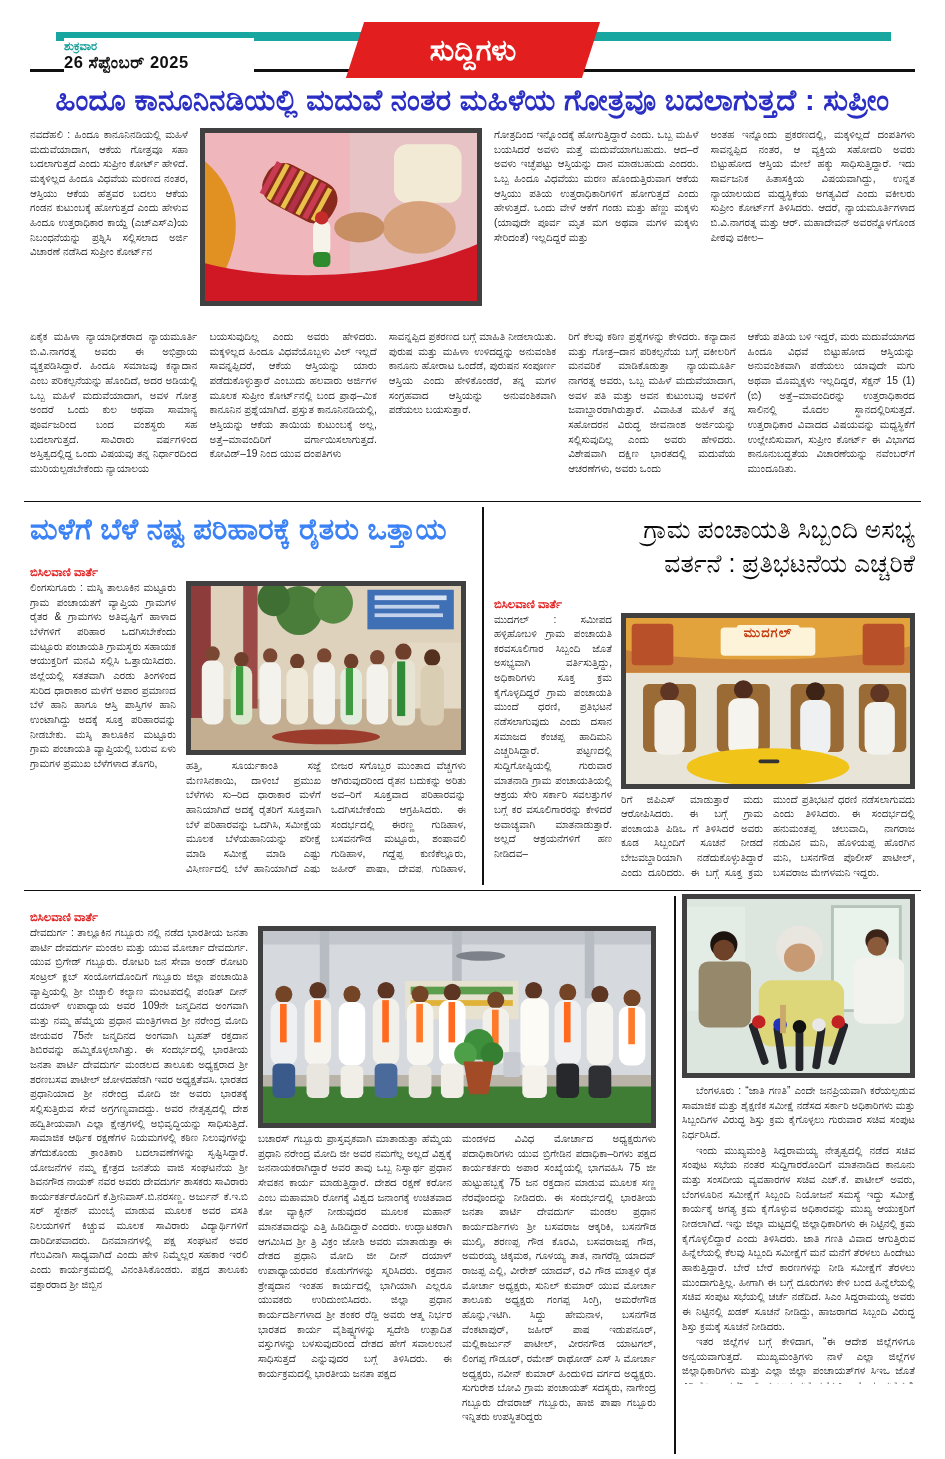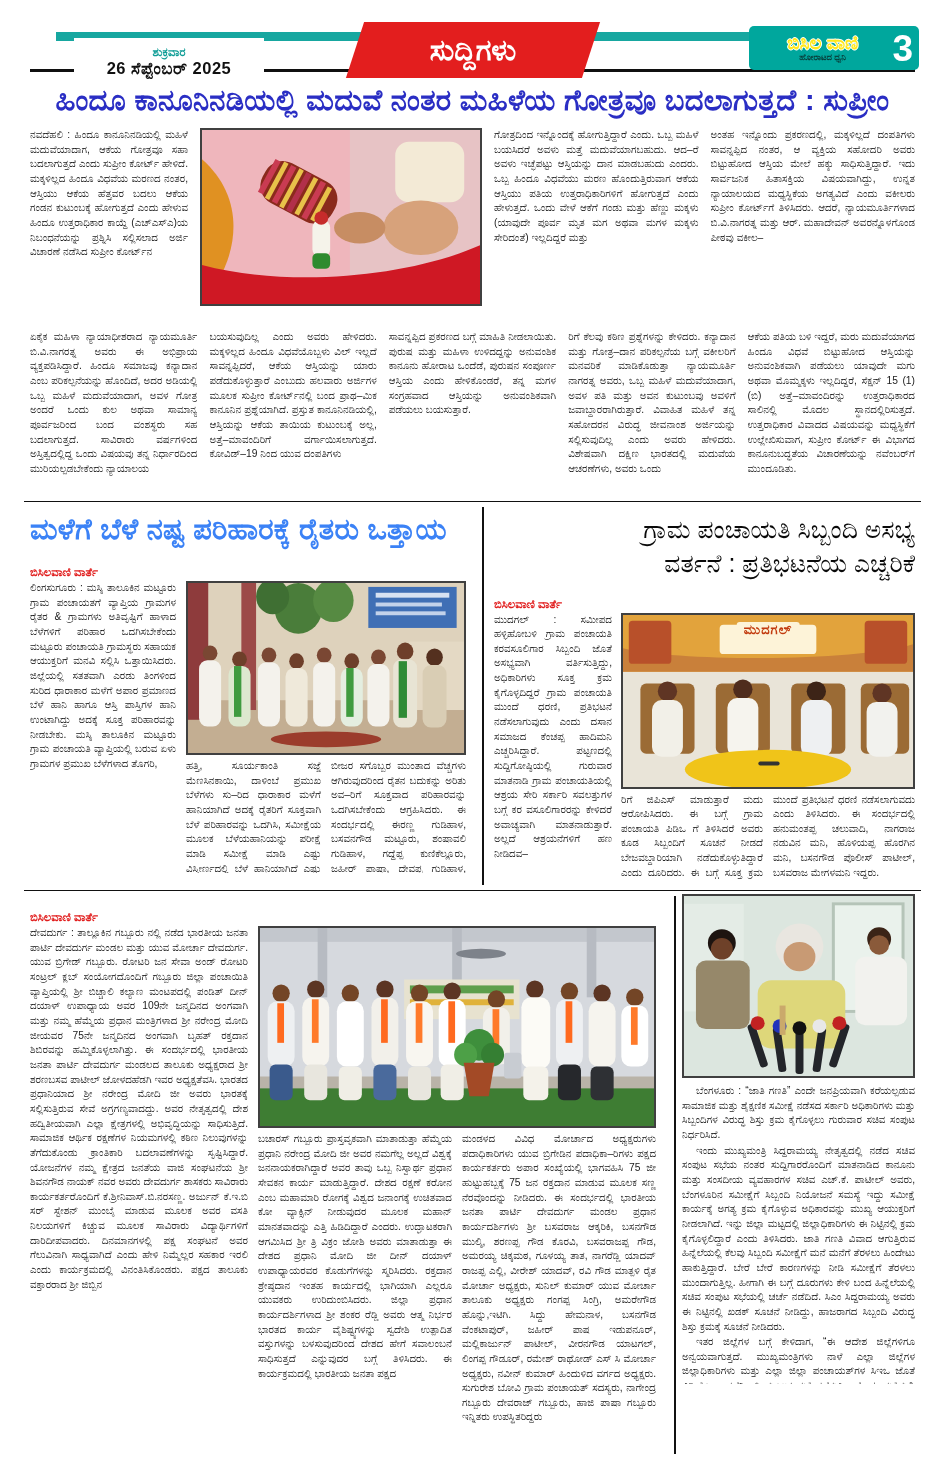--- a/index.html
+++ b/index.html
@@ -7,37 +7,37 @@
   body{
     background:#ffffff;
     font-family:"Liberation Sans","DejaVu Sans",sans-serif;
     color:#141414;overflow:hidden;position:relative;
   }
   .page{position:absolute;inset:0;padding:26px 30px 0 30px}
 
   
   .masthead{position:relative;height:46px;border-bottom:3px solid #101010}
   .teal-bar{position:absolute;left:26px;right:24px;top:6px;height:9px;background:#17a7a0}
-  .mast-date{position:absolute;left:44px;top:12px;width:190px;text-align:center;background:#fff;padding-top:8px}
+  .mast-date{position:absolute;left:34px;top:12px;width:190px;background:#fff;padding-top:2px}
   .mast-day{color:#0f9d96;font-weight:bold;font-size:11.5px}
   .mast-dt{font-size:16.5px;font-weight:bold;letter-spacing:.5px;color:#111}
   .section-flag{position:absolute;left:50%;top:-4px;width:236px;height:56px;transform:translateX(-50%) skewX(-18deg);background:#e31e1e;z-index:3}
   .section-flag span{display:block;transform:skewX(18deg);color:#fff;font-weight:bold;font-size:29px;text-align:center;line-height:56px}
   .logo-box{position:absolute;right:-4px;top:0;width:170px;height:44px;background:#00a79d;border-radius:5px;display:flex;align-items:center;z-index:3;padding:2px 6px}
   .logo-main{flex:1;text-align:center}
   .logo-name{color:#ffe81a;font-weight:bold;font-size:18.5px;line-height:1.05;
     text-shadow:-1px 0 #fff,1px 0 #fff,0 -1px #fff,0 1px #fff}
   .logo-tag{color:#073f3c;font-weight:bold;font-size:8.5px}
   .logo-page{color:#fff;font-weight:bold;font-size:37px;line-height:1;padding-left:2px}
 
   
   .newsp{font-size:10.25px;line-height:1.43;text-align:justify;color:#1a1a1a;word-break:break-word}
   .byline{color:#e11d1d;font-weight:bold;font-size:11.5px;margin:17px 0 2px}
   .hrule{border:none;border-top:1.5px solid #111;margin:3px -6px}
-  figure{position:relative;overflow:hidden;background:#ddd;border:2px solid #404040}
+  figure{position:relative;overflow:hidden;background:#ddd;border:5px solid #404040}
   figure svg{display:block;width:100%;height:100%}
 
   
   .main-headline{font-size:29px;font-weight:bold;color:#2a2ec4;text-align:center;padding:12px 0 10px;letter-spacing:.3px}
   .top-grid{display:grid;grid-template-columns:158px 282px 1fr 1fr;gap:0 12px;height:180px;overflow:hidden}
   .photo-wedding{height:178px}
   .five-cols{display:grid;grid-template-columns:repeat(5,1fr);gap:0 12px;height:168px;overflow:hidden;margin-top:22px}
   .fcol{overflow:hidden}
 
   
@@ -76,27 +76,20 @@
 <div class="page">
 
   <header class="masthead">
     <div class="teal-bar"></div>
     <div class="mast-date">
       <div class="mast-day">ಶುಕ್ರವಾರ</div>
       <div class="mast-dt">26 ಸೆಪ್ಟೆಂಬರ್ 2025</div>
     </div>
     <div class="section-flag">
       <span>ಸುದ್ದಿಗಳು</span>
-    </div>
-    <div class="logo-box">
-      <div class="logo-main">
-        <div class="logo-name">ಬಿಸಿಲ ವಾಣಿ</div>
-        <div class="logo-tag">ಹೋರಾಟದ ಧ್ವನಿ</div>
-      </div>
-      <div class="logo-page">3</div>
     </div>
   </header>
 
   <section>
     <h1 class="main-headline">ಹಿಂದೂ ಕಾನೂನಿನಡಿಯಲ್ಲಿ ಮದುವೆ ನಂತರ ಮಹಿಳೆಯ ಗೋತ್ರವೂ ಬದಲಾಗುತ್ತದೆ : ಸುಪ್ರೀಂ</h1>
     <div class="top-grid">
       <div class="newsp">ನವದೆಹಲಿ : ಹಿಂದೂ ಕಾನೂನಿನಡಿಯಲ್ಲಿ ಮಹಿಳೆ ಮದುವೆಯಾದಾಗ, ಆಕೆಯ ಗೋತ್ರವೂ ಸಹಾ ಬದಲಾಗುತ್ತದೆ ಎಂದು ಸುಪ್ರೀಂ ಕೋರ್ಟ್ ಹೇಳಿದೆ. ಮಕ್ಕಳಿಲ್ಲದ ಹಿಂದೂ ವಿಧವೆಯ ಮರಣದ ನಂತರ, ಆಸ್ತಿಯು ಆಕೆಯ ಹೆತ್ತವರ ಬದಲು ಆಕೆಯ ಗಂಡನ ಕುಟುಂಬಕ್ಕೆ ಹೋಗುತ್ತದೆ ಎಂದು ಹೇಳುವ ಹಿಂದೂ ಉತ್ತರಾಧಿಕಾರ ಕಾಯ್ದೆ (ಎಚ್‌ಎಸ್‌ಎ)ಯ ನಿಬಂಧನೆಯನ್ನು ಪ್ರಶ್ನಿಸಿ ಸಲ್ಲಿಸಲಾದ ಅರ್ಜಿ ವಿಚಾರಣೆ ನಡೆಸಿದ ಸುಪ್ರೀಂ ಕೋರ್ಟ್‌ನ</div>
       <figure class="photo-wedding">
         <svg viewBox="0 0 282 178" preserveAspectRatio="none">
           <rect width="282" height="178" fill="#efb6bc"></rect>

